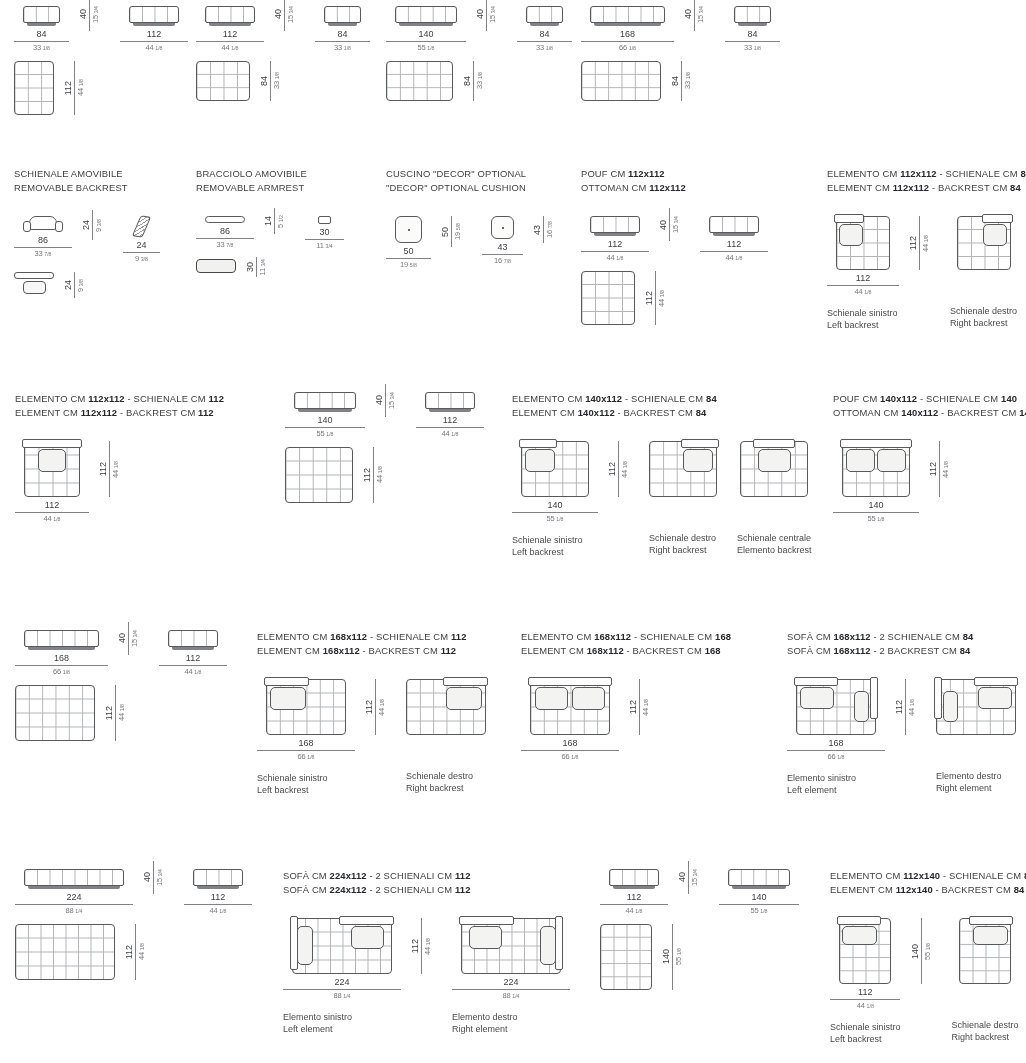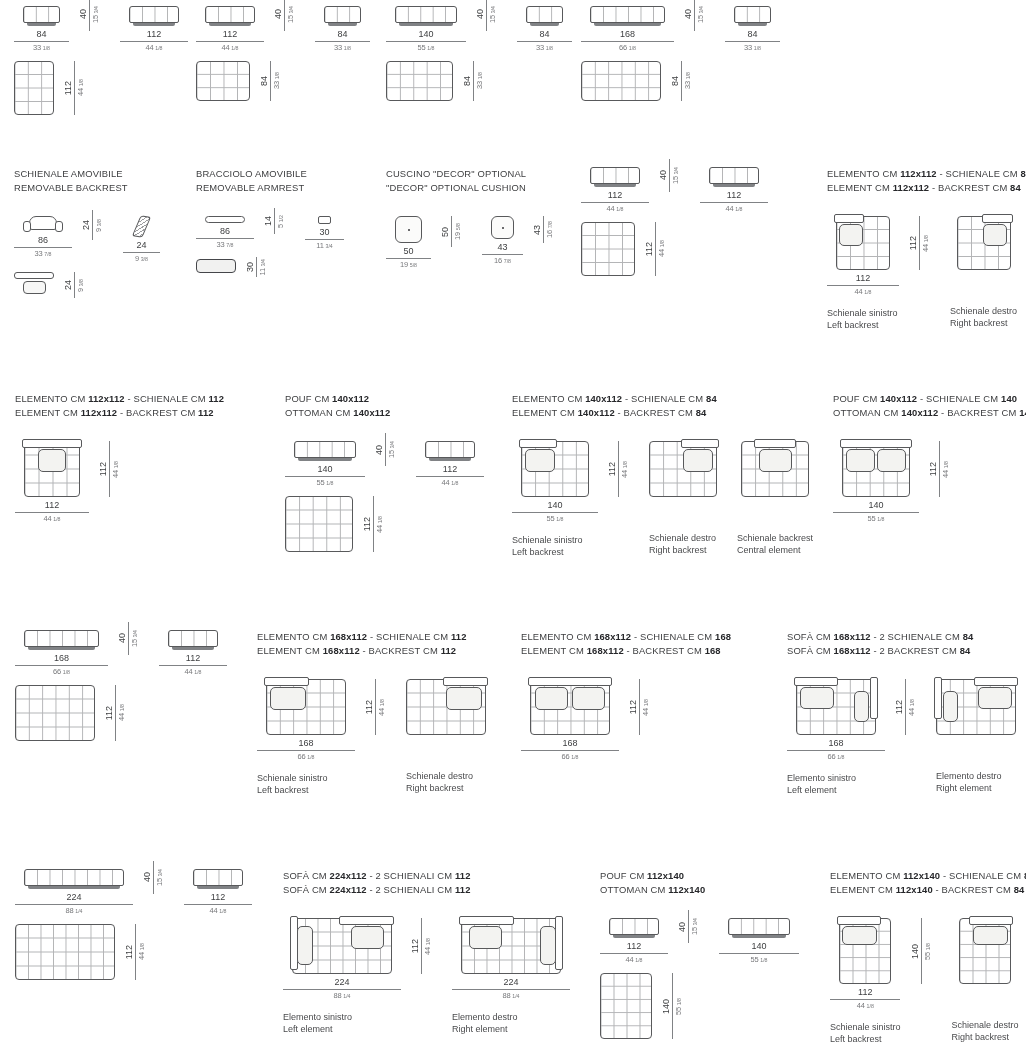--- a/index.html
+++ b/index.html
@@ -400,20 +400,24 @@
             <div class="vdim" style="height: 27px;">
               <div class="vcm">43</div>
               <div class="vline"></div>
               <div class="vin">16<span class="frac"> 7/8</span></div>
             </div>
           </div>
         </div>
       </div>
     </div>
     <div class="cell" style="left: 581px; top: 167px;">
+      <div class="title">
+        <div class="tline"><span>POUF</span><span> CM</span><span class="b"> 112x112</span></div>
+        <div class="tline"><span>OTTOMAN</span><span> CM</span><span class="b"> 112x112</span></div>
+      </div>
       <div class="vrow">
         <div class="unit">
           <div class="hrow">
             <div class="stack">
               <div class="front" style="width: 50px; height: 17px; background-image: linear-gradient(90deg, rgb(179, 180, 182) 1px, transparent 1px); background-size: 12.5px 100%; background-position: -0.5px 0px;"></div>
               <div class="base" style="width: 42px;"></div>
               <div class="wdim" style="width: 68px;">
                 <div class="cm">112</div>
                 <div class="hline"></div>
                 <div class="in">44<span class="frac"> 1/8</span></div>
@@ -524,24 +528,20 @@
             <div class="vdim" style="height: 56px;">
               <div class="vcm">112</div>
               <div class="vline"></div>
               <div class="vin">44<span class="frac"> 1/8</span></div>
             </div>
           </div>
         </div>
       </div>
     </div>
     <div class="cell" style="left: 285px; top: 392px;">
-      <div class="title">
-        <div class="tline"><span>POUF</span><span> CM</span><span class="b"> 140x112</span></div>
-        <div class="tline"><span>OTTOMAN</span><span> CM</span><span class="b"> 140x112</span></div>
-      </div>
       <div class="vrow">
         <div class="unit">
           <div class="hrow">
             <div class="stack">
               <div class="front" style="width: 62px; height: 17px; background-image: linear-gradient(90deg, rgb(179, 180, 182) 1px, transparent 1px); background-size: 12.4px 100%; background-position: -0.5px 0px;"></div>
               <div class="base" style="width: 54px;"></div>
               <div class="wdim" style="width: 80px;">
                 <div class="cm">140</div>
                 <div class="hline"></div>
                 <div class="in">55<span class="frac"> 1/8</span></div>
@@ -630,22 +630,22 @@
         </div>
         <div class="unit">
           <div class="hrow">
             <div class="stack">
               <div class="plan" style="width: 68px; height: 56px; background-image: linear-gradient(90deg, rgb(179, 180, 182) 1px, transparent 1px), linear-gradient(0deg, rgb(179, 180, 182) 1px, transparent 1px); background-size: 13.6px 100%, 100% 14px; background-position: -0.5px 0px, 0px -0.5px;">
                 <div class="band" style="left: 18%; width: 64%;"></div>
                 <div class="pillow" style="left: 25%; top: 7px; width: 50%; height: 42%;"></div>
               </div>
               <div class="dimspacer"></div>
               <div class="plabel">
-                <div>Schienale backrest</div>
-                <div>Central element</div>
+                <div>Schienale centrale</div>
+                <div>Elemento backrest</div>
               </div>
             </div>
           </div>
         </div>
       </div>
     </div>
     <div class="cell" style="left: 833px; top: 392px;">
       <div class="title">
         <div class="tline"><span>POUF</span><span> CM</span><span class="b"> 140x112</span><span> -</span><span> SCHIENALE</span><span> CM</span><span class="b"> 140</span></div>
         <div class="tline"><span>OTTOMAN</span><span> CM</span><span class="b"> 140x112</span><span> -</span><span> BACKREST</span><span> CM</span><span class="b"> 140</span></div>
@@ -948,24 +948,20 @@
               <div class="plabel">
                 <div>Elemento destro</div>
                 <div>Right element</div>
               </div>
             </div>
           </div>
         </div>
       </div>
     </div>
     <div class="cell" style="left: 600px; top: 869px;">
-      <div class="title">
-        <div class="tline"><span>POUF</span><span> CM</span><span class="b"> 112x140</span></div>
-        <div class="tline"><span>OTTOMAN</span><span> CM</span><span class="b"> 112x140</span></div>
-      </div>
       <div class="vrow">
         <div class="unit">
           <div class="hrow">
             <div class="stack">
               <div class="front" style="width: 50px; height: 17px; background-image: linear-gradient(90deg, rgb(179, 180, 182) 1px, transparent 1px); background-size: 12.5px 100%; background-position: -0.5px 0px;"></div>
               <div class="base" style="width: 42px;"></div>
               <div class="wdim" style="width: 68px;">
                 <div class="cm">112</div>
                 <div class="hline"></div>
                 <div class="in">44<span class="frac"> 1/8</span></div>

